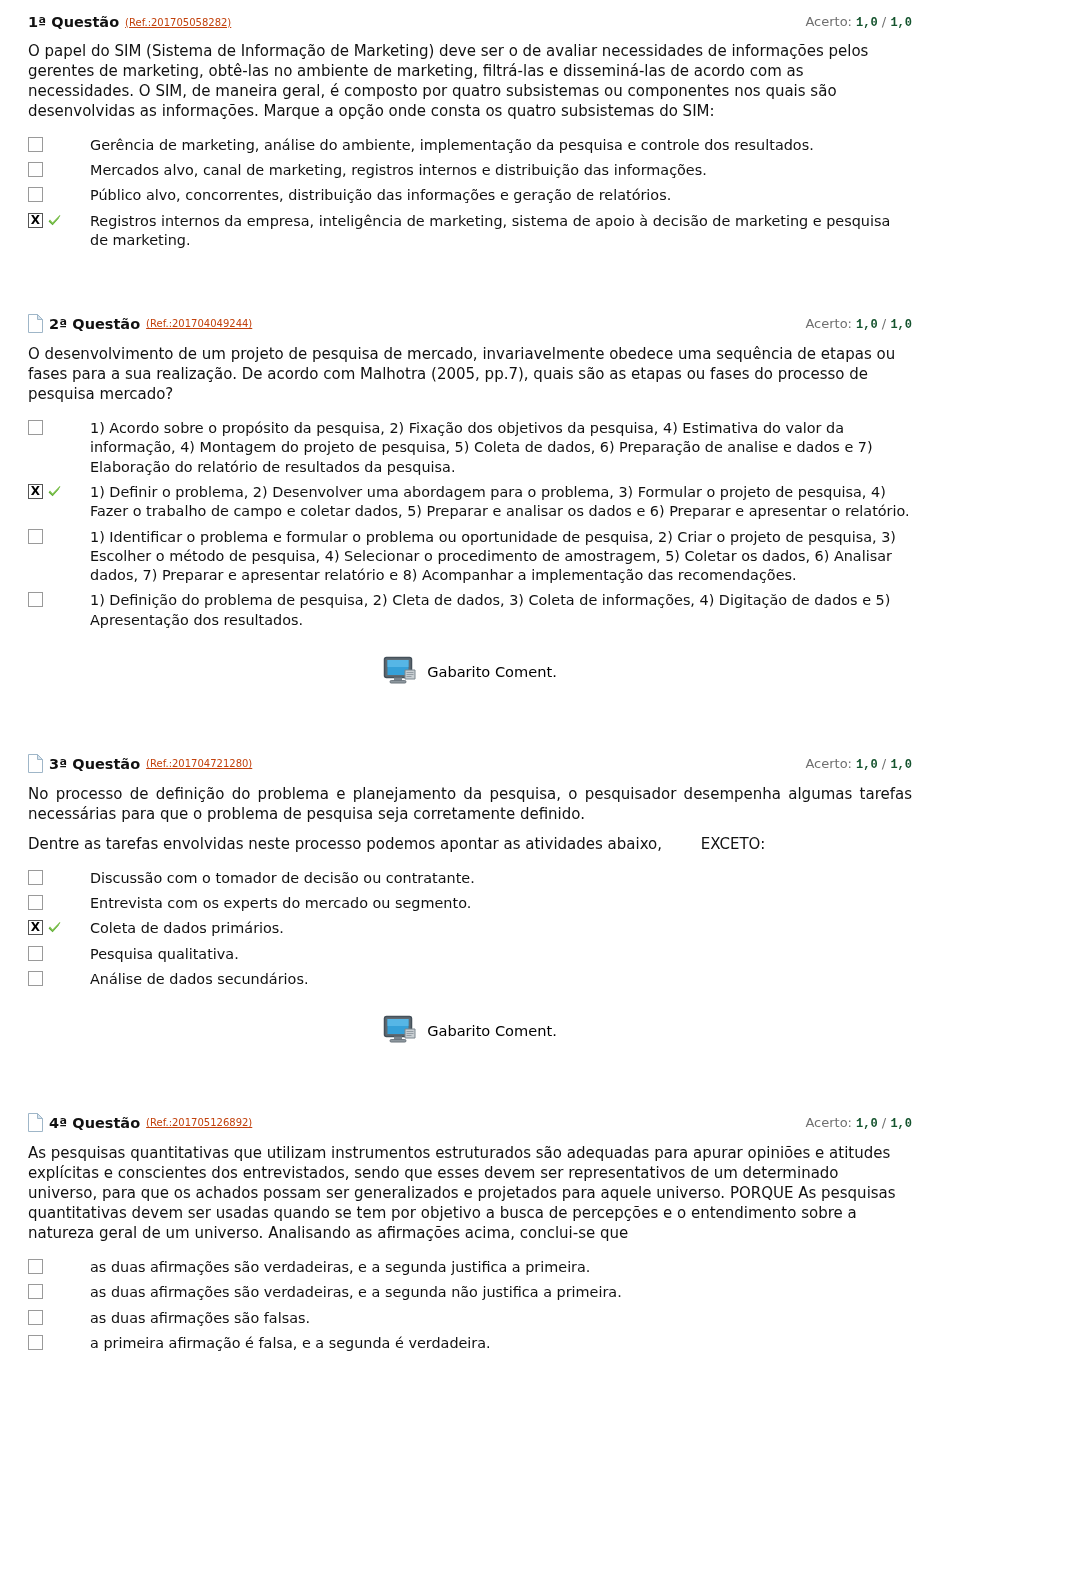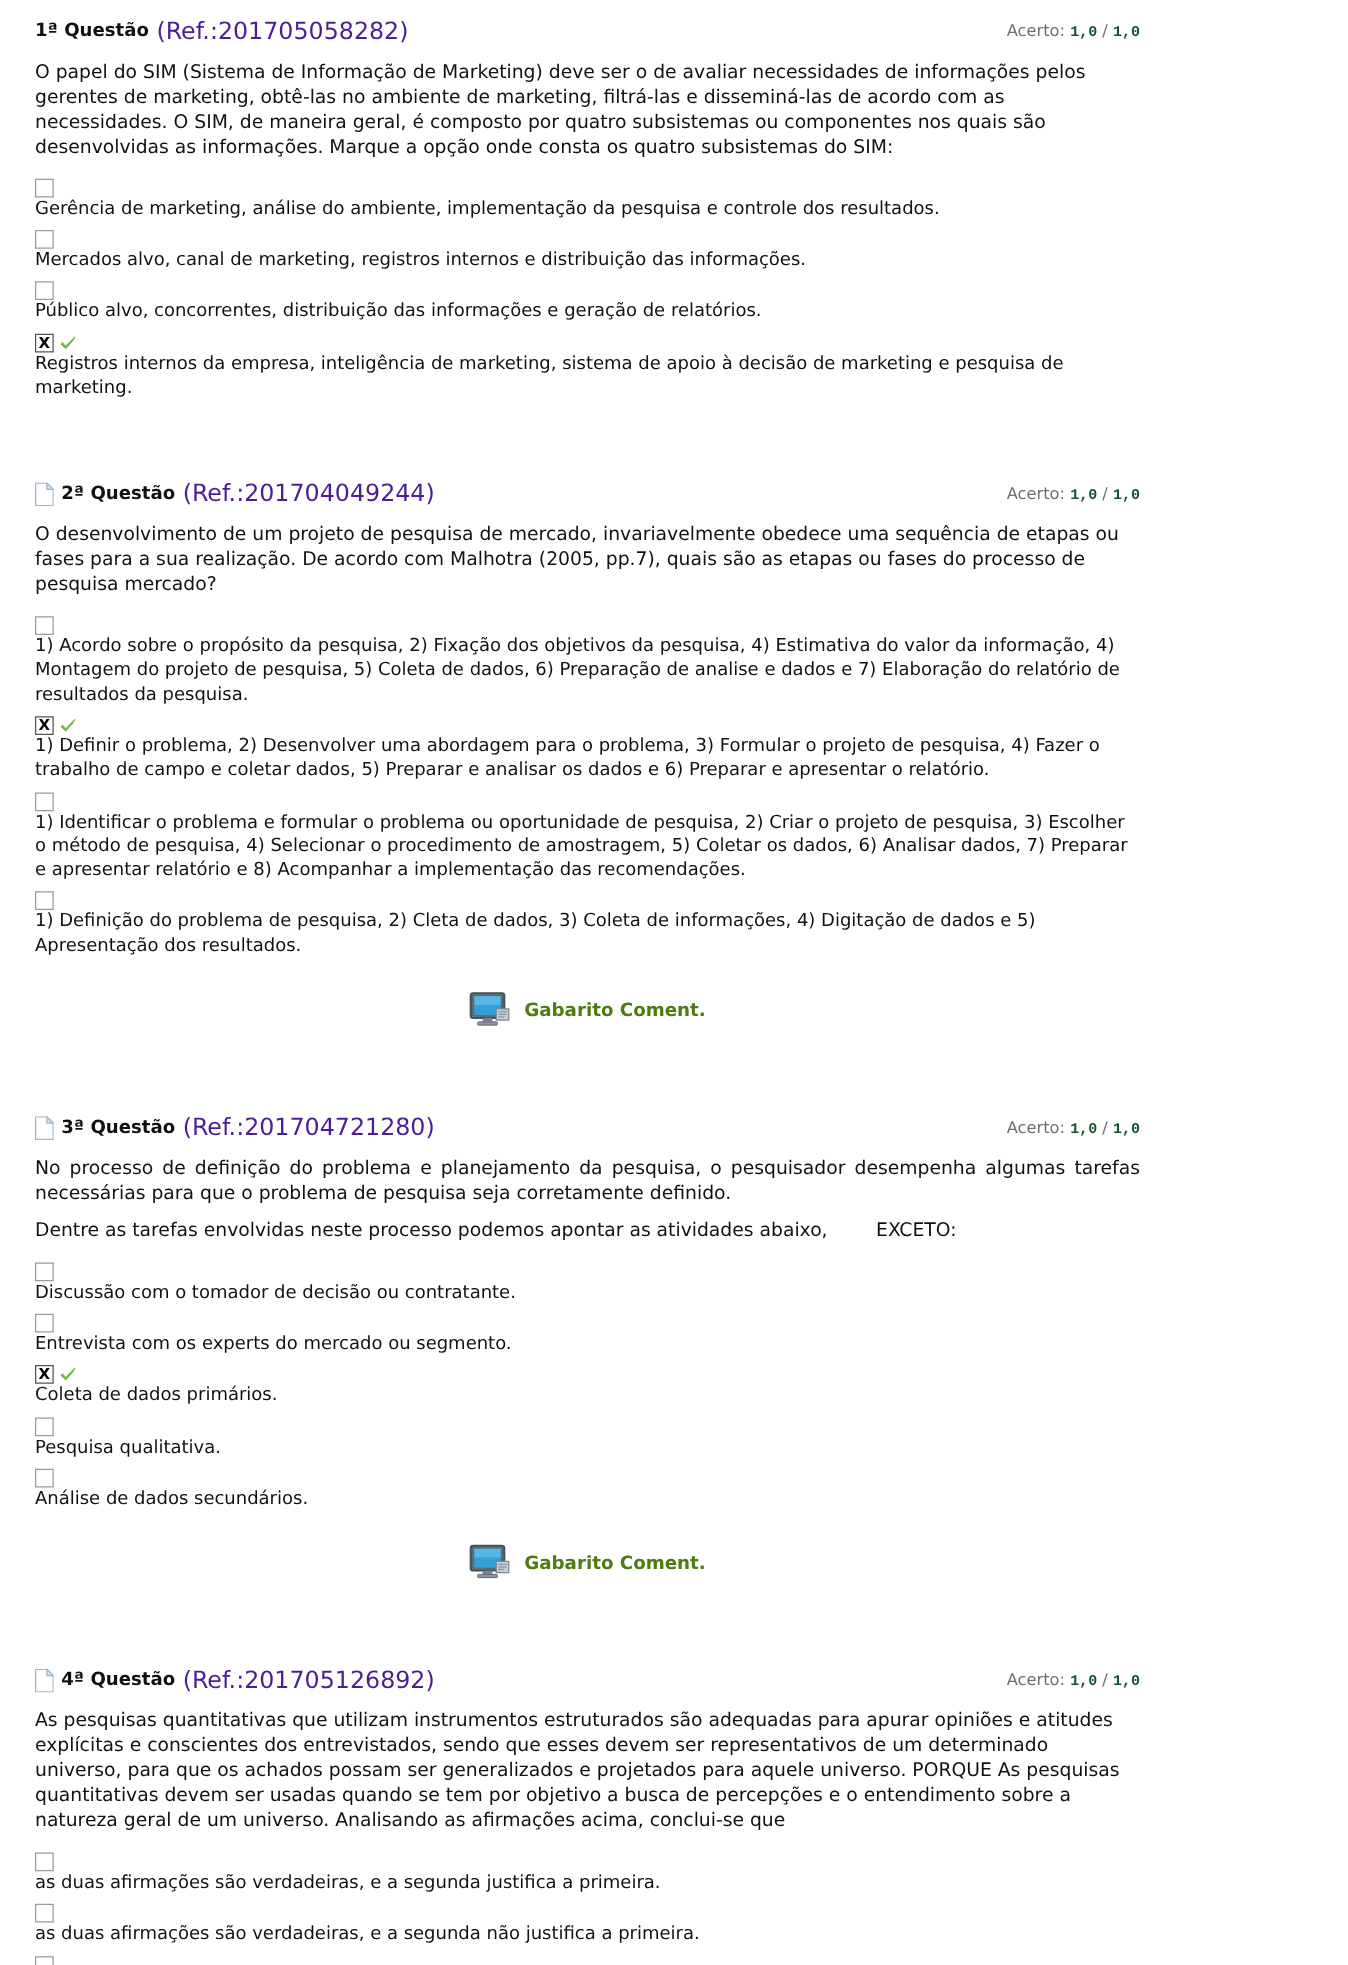--- a/index.html
+++ b/index.html
@@ -44,23 +44,24 @@
     flex: 0 0 auto;
   }
   .doc-icon svg { display: block; }
   .q-title {
     font-weight: bold;
     font-size: 14.5px;
     color: #111;
     white-space: nowrap;
   }
   .q-ref {
-    font-size: 19px;
-    color: #4c1d95;
+    font-size: 10px;
+    color: #c2410c;
     white-space: nowrap;
+    text-decoration: underline;
   }
   .q-score {
     font-size: 13px;
     color: #6f6f6f;
     white-space: nowrap;
   }
   .q-score b {
     color: #14532d;
     font-size: 12px;
     font-family: Liberation Mono, monospace;
@@ -80,21 +81,20 @@
 
   
   .options {
     margin-top: 14px;
     margin-bottom: 6px;
   }
   .option-row {
     display: flex;
     align-items: flex-start;
     margin-bottom: 6px;
-    flex-direction: column;
   }
   .cb-wrap {
     flex: 0 0 auto;
     width: 62px;
     display: flex;
     align-items: flex-start;
     gap: 5px;
     padding-top: 1px;
   }
   .checkbox {
@@ -137,22 +137,22 @@
 
   
   .gabarito {
     display: flex;
     align-items: center;
     justify-content: center;
     gap: 10px;
     margin: 26px 0 10px 0;
   }
   .gab-label {
-    color: #4d7c0f;
-    font-weight: bold;
+    color: #000000;
+    font-weight: normal;
     font-size: 14.6px;
   }
   .monitor-icon { width: 34px; height: 30px; display:block; }
 
   .spacer-lg { height: 58px; }
 </style>
 </head>
 <body>
 
 <div class="page">

